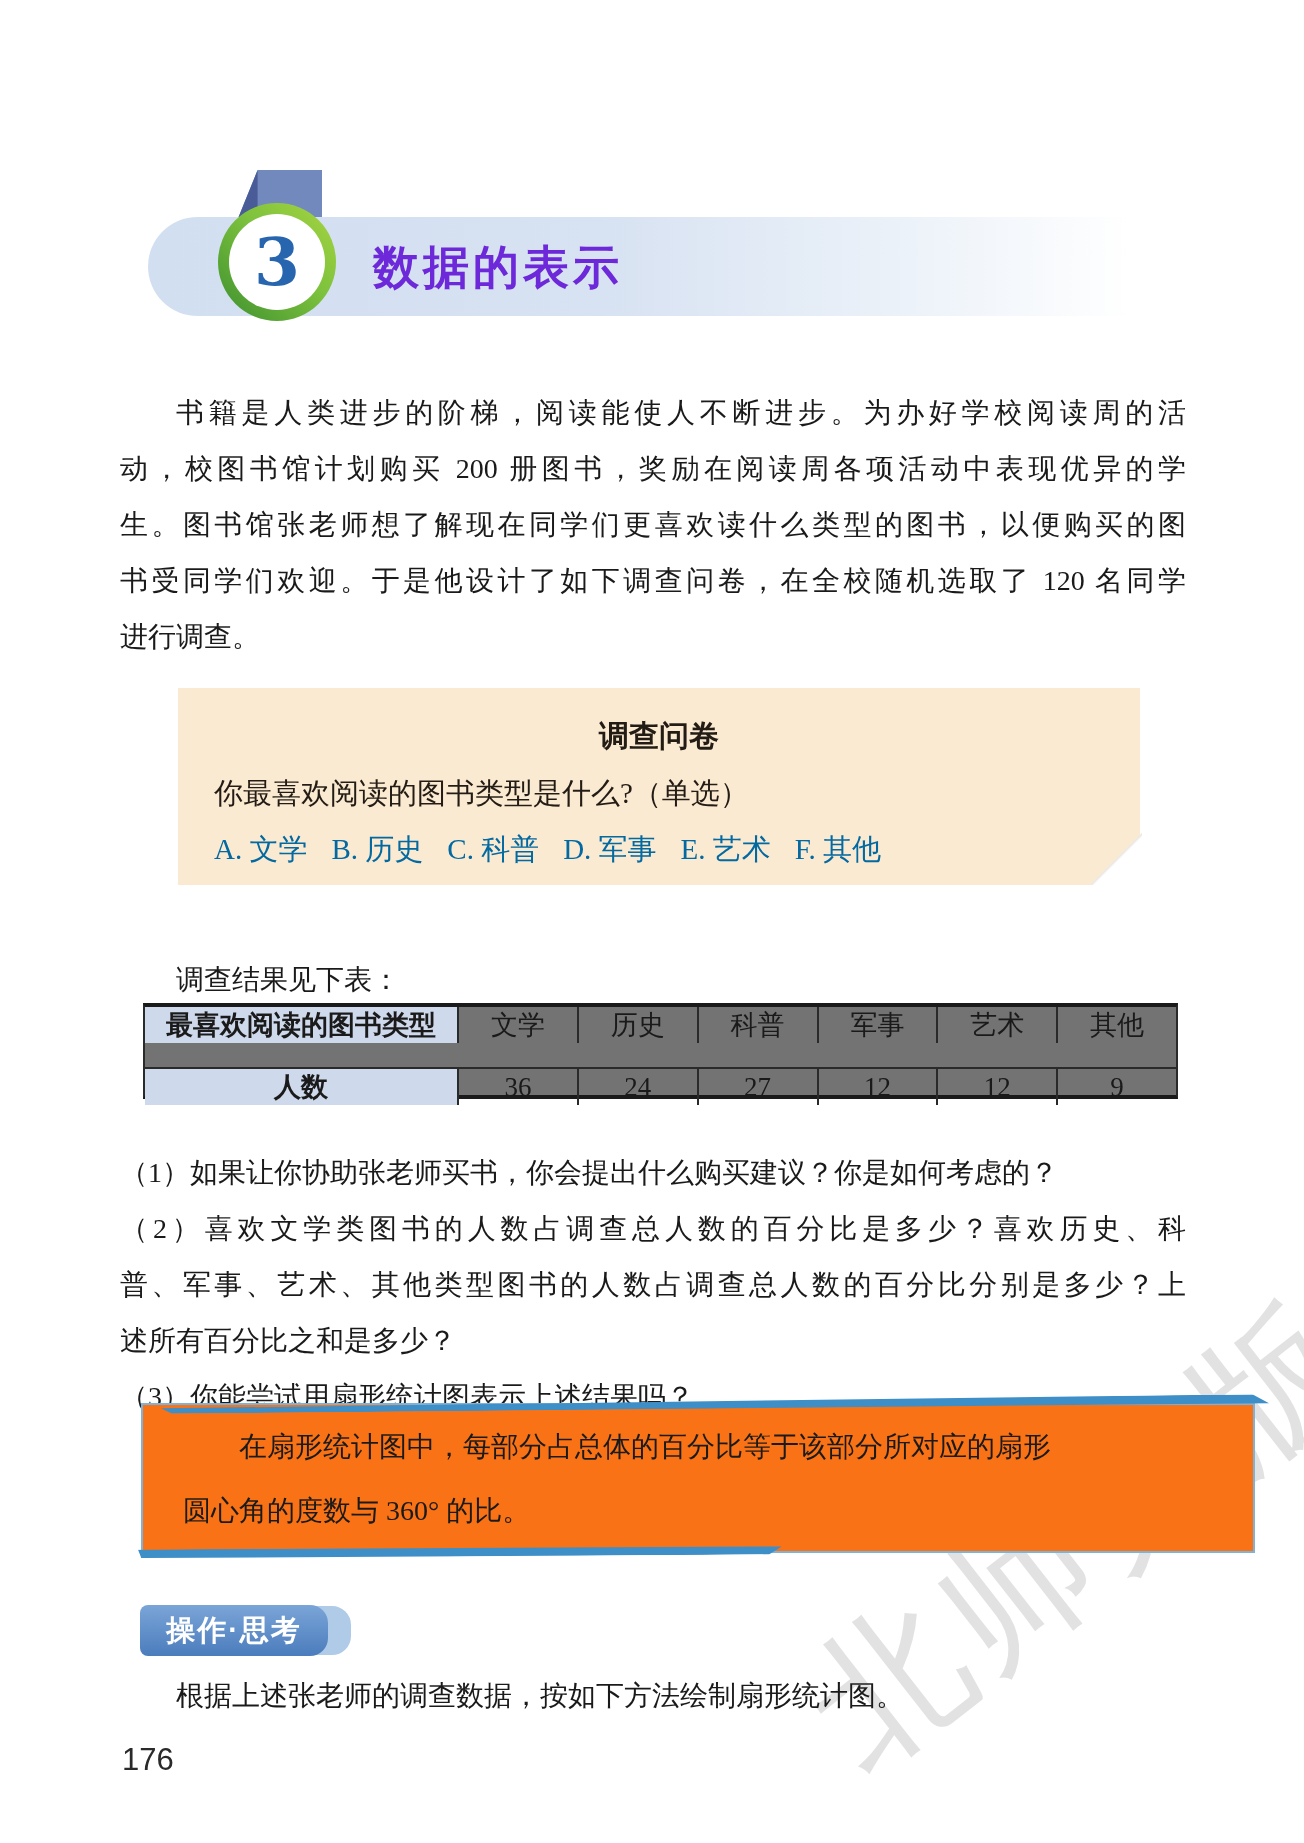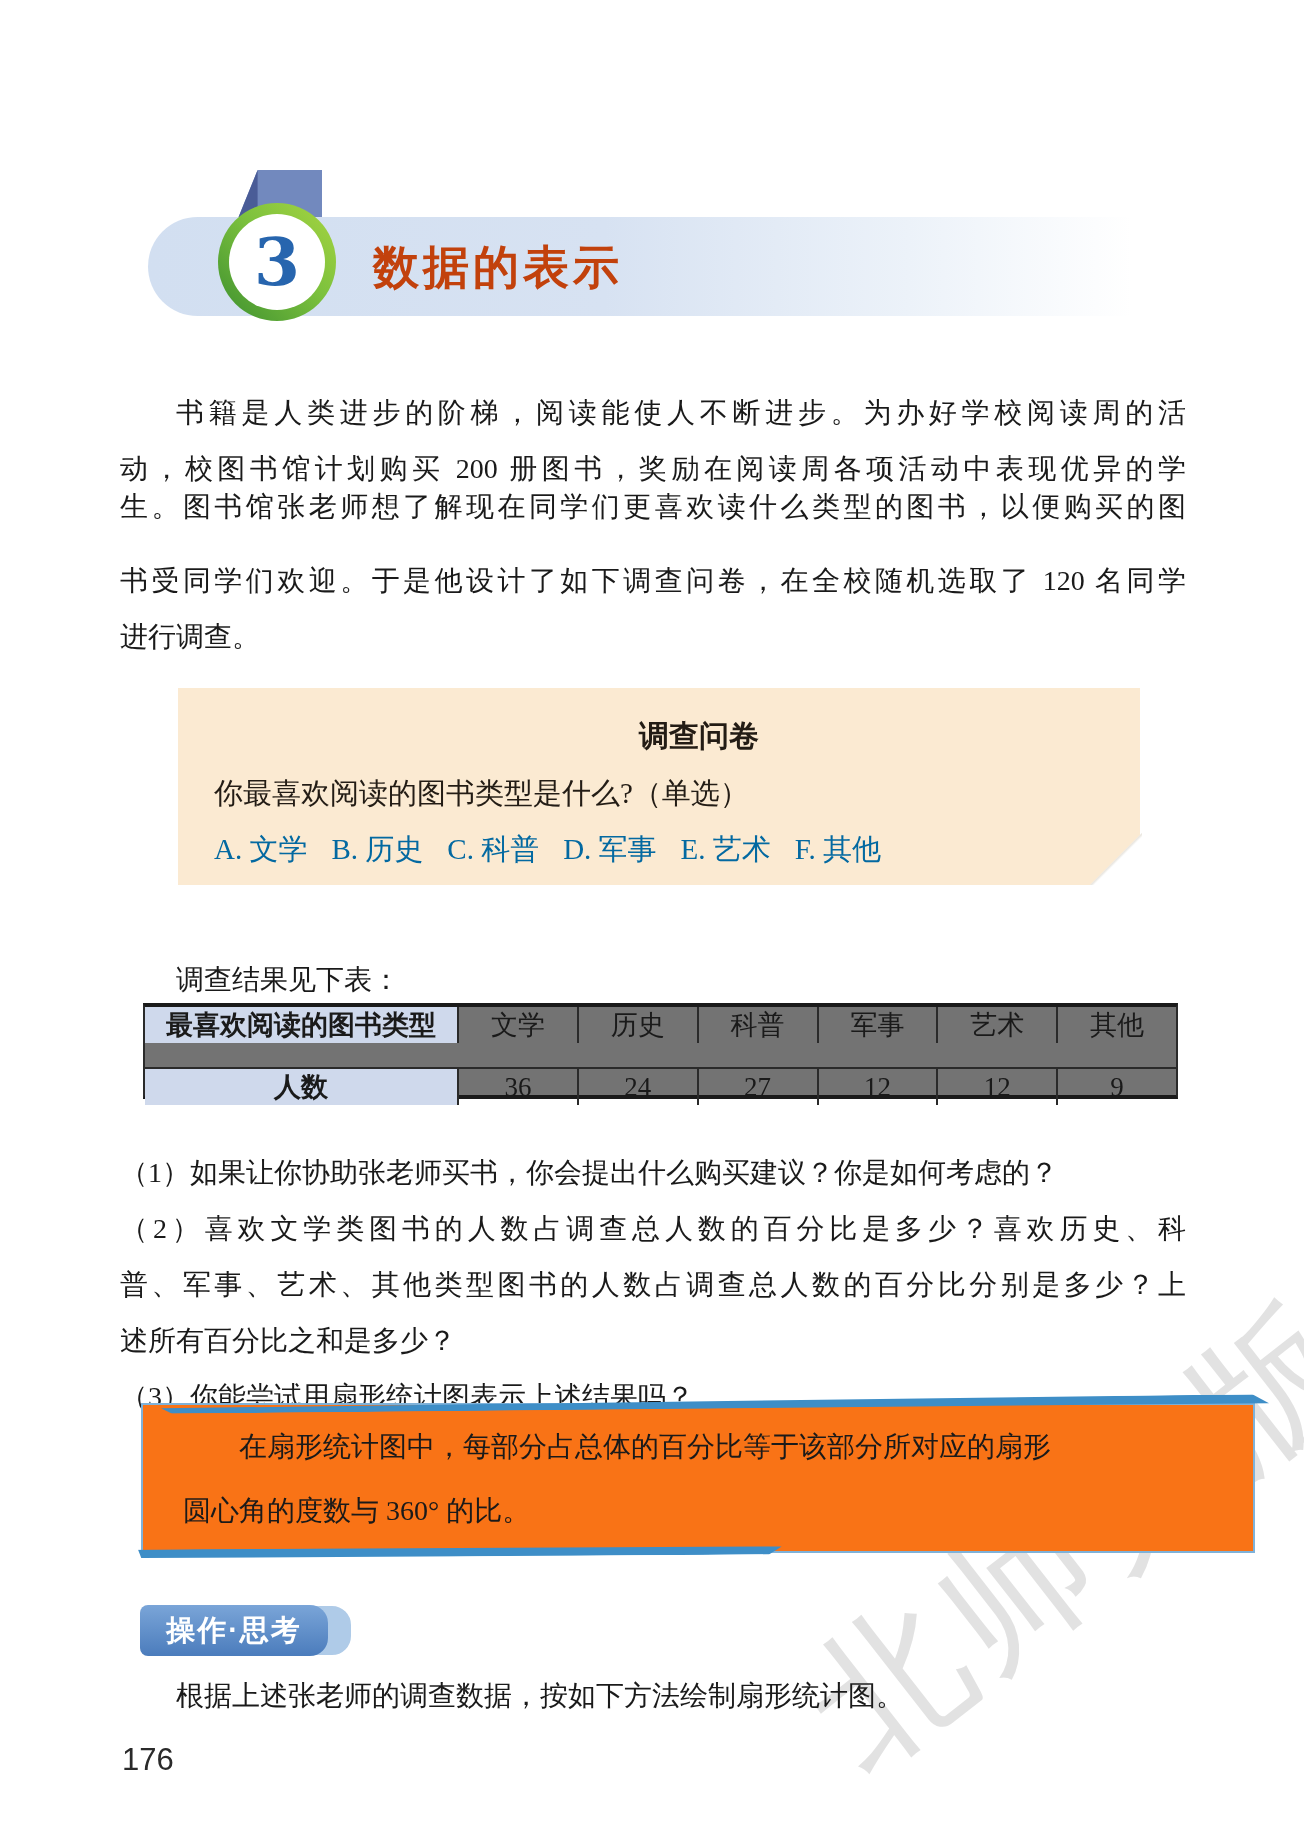--- a/index.html
+++ b/index.html
@@ -41,21 +41,21 @@
     width:96px;height:96px;border-radius:50%;background:#ffffff;
     display:flex;align-items:center;justify-content:center;
   }
   .num-text{
     font-family:"DejaVu Serif","Liberation Serif",serif;
     font-weight:700;font-size:66px;color:#2765ae;line-height:1;
   }
   .chapter-title{
     position:absolute;left:373px;top:237px;z-index:3;
     font-family:"Liberation Sans","DejaVu Sans",sans-serif;
-    font-weight:700;font-size:46px;letter-spacing:4px;color:#c2410c;
+    font-weight:700;font-size:46px;letter-spacing:4px;color:#6d28d9;
   }
   
   .textline{
     position:absolute;left:120px;width:1066px;height:56px;
     font-size:28px;line-height:56px;white-space:nowrap;
   }
   .fill{text-align:justify;text-align-last:justify;white-space:normal;}
   .indent{text-indent:2em;}
   
   .survey-box{
@@ -64,21 +64,21 @@
     clip-path:polygon(0 0,100% 0,100% calc(100% - 50px),calc(100% - 50px) 100%,0 100%);
   }
   .survey-curl{
     position:absolute;left:1090px;top:833px;width:52px;height:52px;z-index:2;
     background:linear-gradient(315deg,#ffffff 46%,#d8d2c6 52%,#f6f3ec 64%,#ffffff 78%);
     clip-path:polygon(100% 0,0 100%,100% 100%);
   }
   .survey-title{
     position:absolute;left:178px;top:716px;width:962px;text-align:center;
     font-weight:700;font-size:30px;z-index:2;
-    font-family:"Liberation Sans","DejaVu Sans",sans-serif;color:#231c15;padding-left:40px;
+    font-family:"Liberation Sans","DejaVu Sans",sans-serif;color:#231c15;
   }
   .survey-question{
     position:absolute;left:214px;top:774px;font-size:29px;z-index:2;color:#231c15;
   }
   .survey-options{
     position:absolute;left:214px;top:830px;display:flex;gap:24px;font-size:29px;z-index:2;color:#0369a1;
   }
   
   .table-intro{position:absolute;left:120px;top:952px;width:1066px;font-size:28px;line-height:56px;}
   .results-table{
@@ -150,21 +150,21 @@
   <div class="num-ring">
     <div class="num-inner">
       <span class="num-text">3</span>
     </div>
   </div>
   <div class="chapter-title">数据的表示</div>
 
   <div class="z1">
     <div class="textline fill indent" style="top:385px;">书籍是人类进步的阶梯，阅读能使人不断进步。为办好学校阅读周的活</div>
     <div class="textline fill" style="top:441px;">动，校图书馆计划购买 200 册图书，奖励在阅读周各项活动中表现优异的学</div>
-    <div class="textline fill" style="top:479px;">生。图书馆张老师想了解现在同学们更喜欢读什么类型的图书，以便购买的图</div>
+    <div class="textline fill" style="top:497px;">生。图书馆张老师想了解现在同学们更喜欢读什么类型的图书，以便购买的图</div>
     <div class="textline fill" style="top:553px;">书受同学们欢迎。于是他设计了如下调查问卷，在全校随机选取了 120 名同学</div>
     <div class="textline" style="top:609px;">进行调查。</div>
   </div>
 
   <div class="survey-box"></div>
   <div class="survey-curl"></div>
   <div class="survey-title">调查问卷</div>
   <div class="survey-question">你最喜欢阅读的图书类型是什么?（单选）</div>
   <div class="survey-options">
     <span>A. 文学</span>

